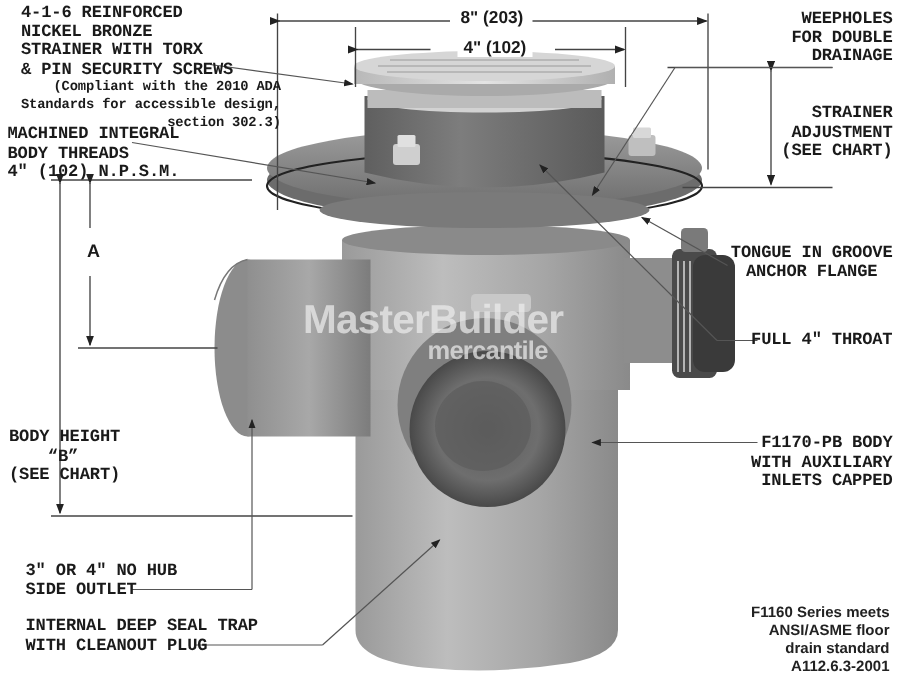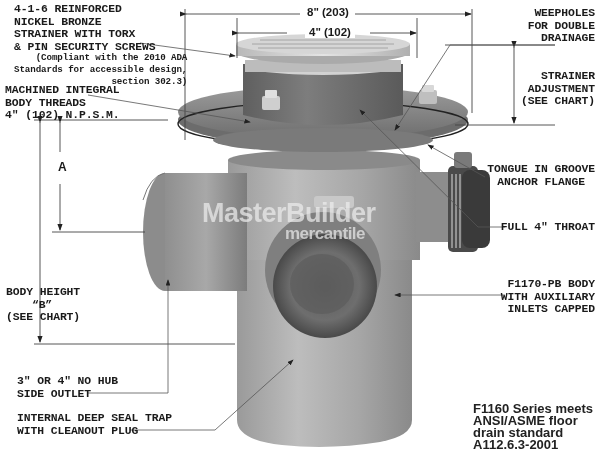--- a/index.html
+++ b/index.html
@@ -4,21 +4,21 @@
   <style>
     html, body { margin: 0; padding: 0; background: #ffffff; }
     body { width: 600px; height: 454px; position: relative; overflow: hidden; font-family: "Liberation Sans", sans-serif; }
     .canvas { position: absolute; left: 0; top: 0; width: 600px; height: 454px; }
     .lbl { position: absolute; font-family: "Liberation Sans", sans-serif; font-weight: bold; color: #1a1a1a; line-height: 12.5px; font-size: 11.4px; letter-spacing: -0.1px; white-space: nowrap; }
     .lbl.small { font-size: 9.2px; line-height: 12px; text-align: right; }
     .lbl.right { text-align: right; }
     .lbl.center { text-align: center; margin-top: 42px; }
     .lbl span { display: block; font-family: Liberation Mono, monospace; }
     .dim { position: absolute; font-family: "Liberation Sans", sans-serif; font-weight: bold; font-size: 11.5px; color: #1a1a1a; background: #fff; padding: 0 4px; }
-    .note { position: absolute; font-family: "Liberation Sans", sans-serif; font-weight: bold; font-size: 13px; line-height: 12px; color: #222; }
+    .note { position: absolute; font-family: "Liberation Sans", sans-serif; font-weight: bold; font-size: 10px; line-height: 12px; color: #222; text-align: right; }
     .note span { display: block; }
     .wm { position: absolute; font-family: "Liberation Sans", sans-serif; font-weight: bold; color: rgba(235,235,235,0.72); letter-spacing: -0.5px; }
     .wm1 { left: 202px; top: 198px; font-size: 27px; }
     .wm2 { left: 285px; top: 224px; font-size: 17px; text-align: center; }
   </style>
 </head>
 <body>
 
 <svg class="canvas" viewBox="0 0 600 454" xmlns="http://www.w3.org/2000/svg">
   <defs>
@@ -217,21 +217,21 @@
   <span>ADJUSTMENT</span>
   <span>(SEE CHART)</span>
 </div>
 <div class="lbl right" style="right:5px; top:163px;text-align:center;">
   <span>TONGUE IN GROOVE</span>
   <span>ANCHOR FLANGE</span>
 </div>
 <div class="lbl right" style="right:5px; top:221px;">
   <span>FULL 4" THROAT</span>
 </div>
-<div class="lbl right" style="right:5px; top:278px;">
+<div class="lbl right" style="right:5px; top:290px;">
   <span>F1170-PB BODY</span>
   <span>WITH AUXILIARY</span>
   <span>INLETS CAPPED</span>
 </div>
 
 <div class="note" style="right:7px; top:403px;">
   <span>F1160 Series meets</span>
   <span>ANSI/ASME floor</span>
   <span>drain standard</span>
   <span>A112.6.3-2001</span>

